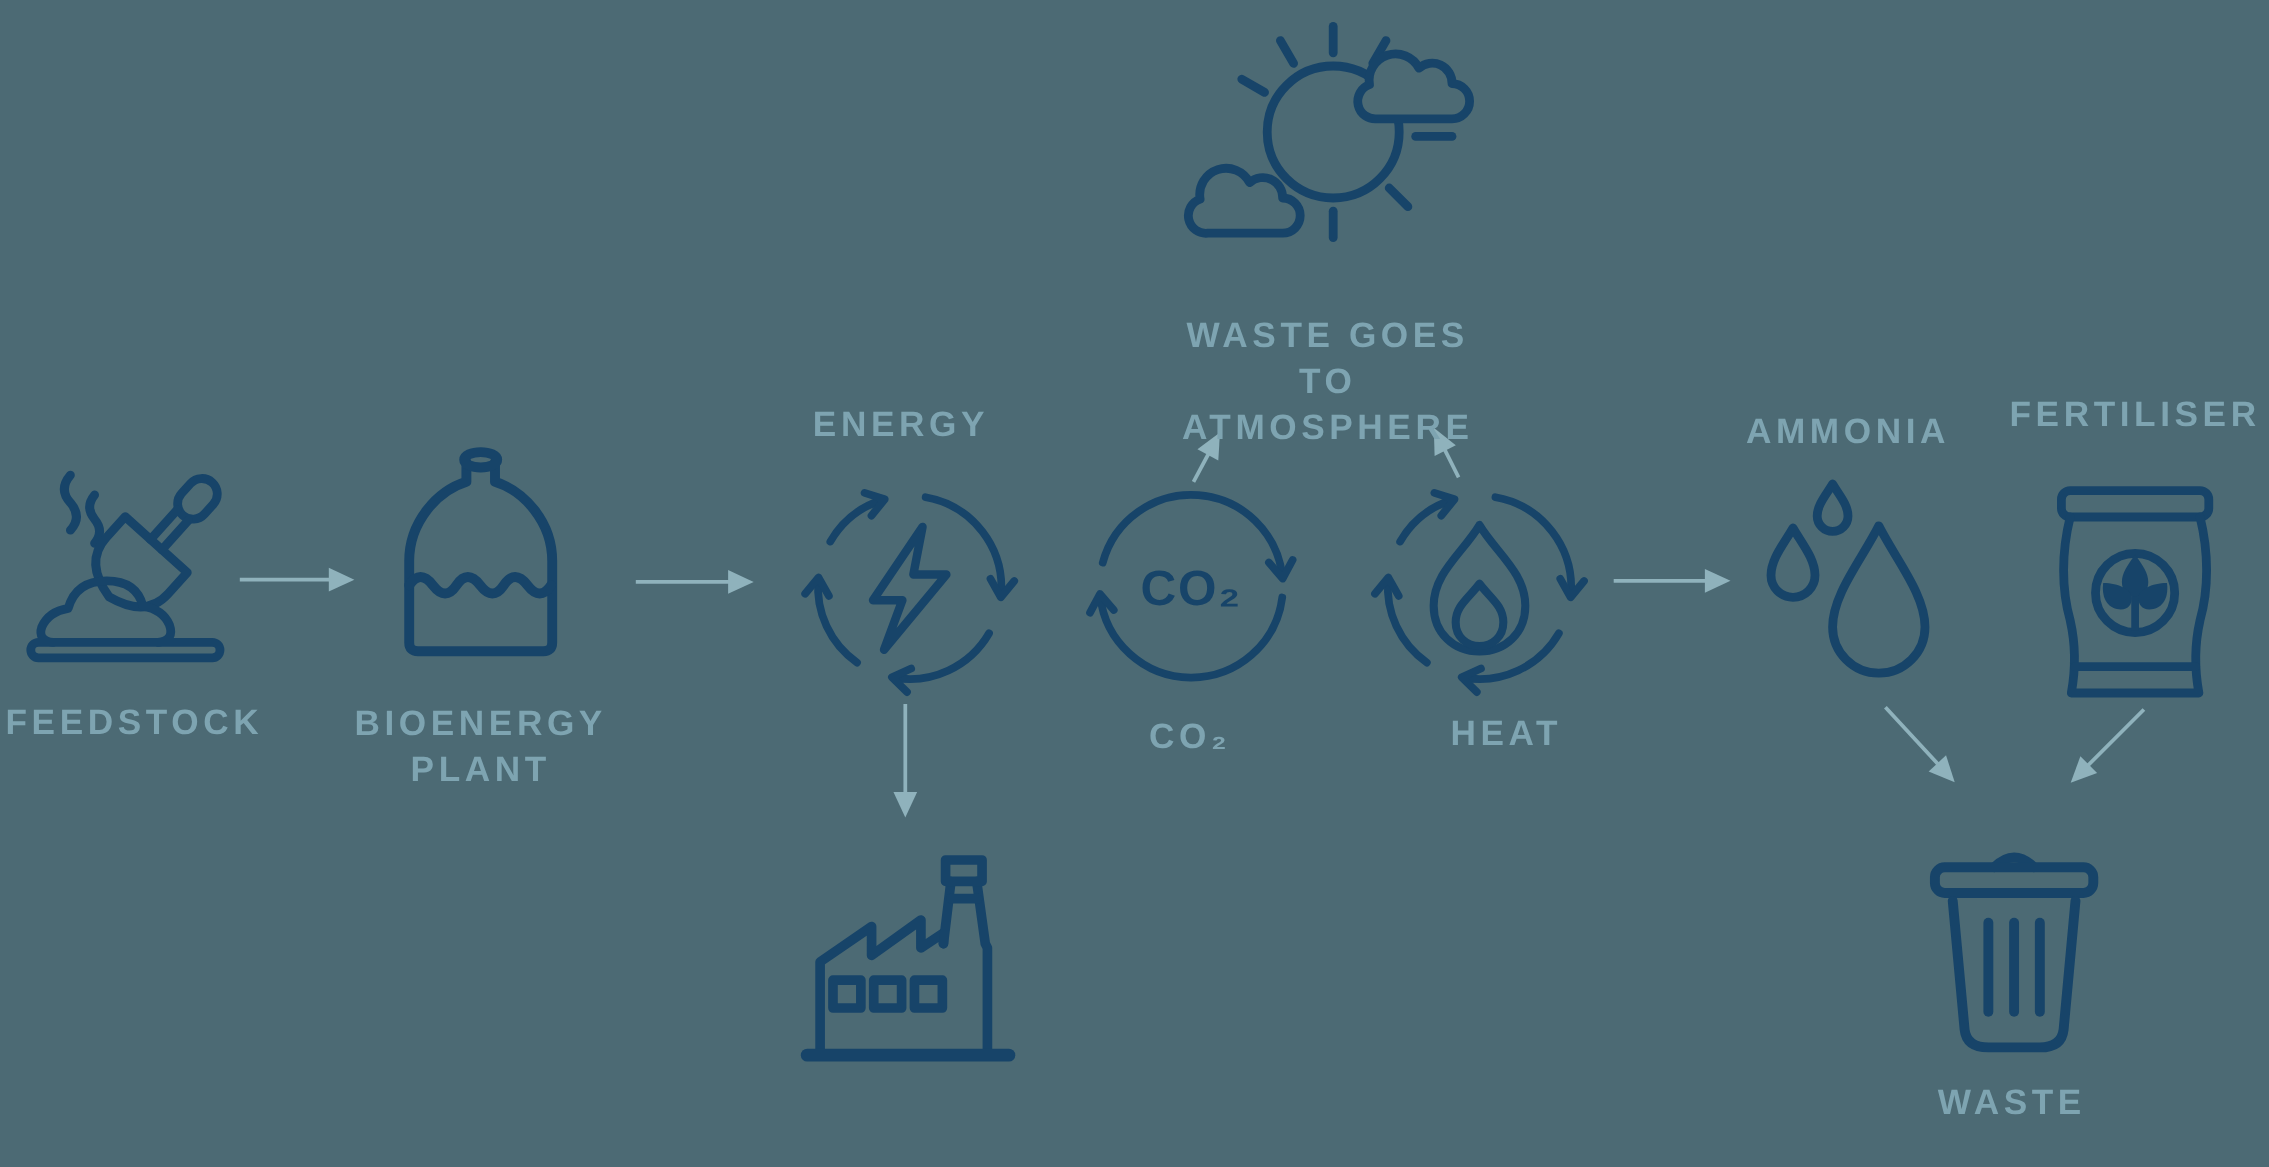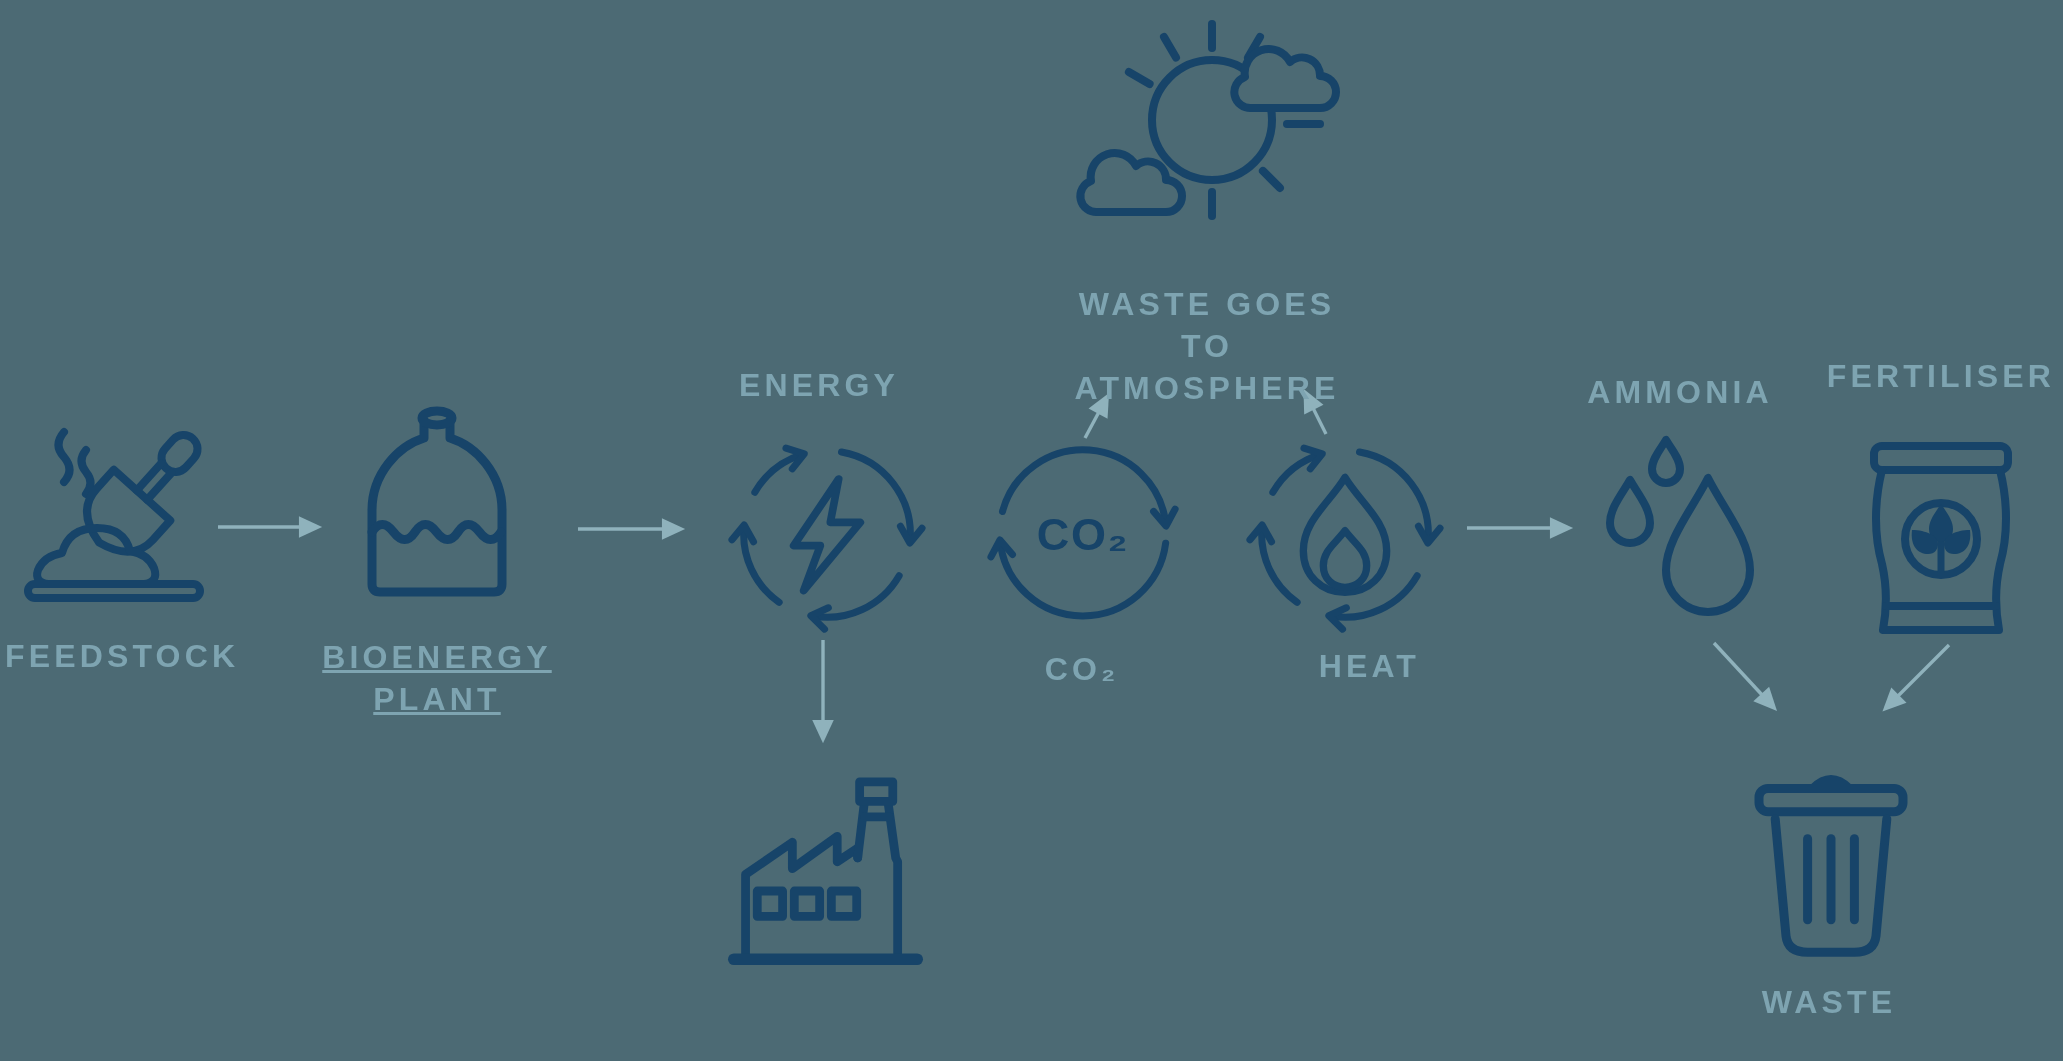--- a/index.html
+++ b/index.html
@@ -68,21 +68,21 @@
   </svg>
   <div class="lbl" style="left:5px;top:635px;width:220px;">FEEDSTOCK</div>
 
   <svg class="icon" style="left:352px;top:404px;" width="170" height="200" viewBox="0 0 170 200">
     <g class="stroke" stroke-width="9">
       <path d="M72,16 V34 C46,42 20,70 20,106 V180 Q20,188 28,188 H142 Q150,188 150,180 V106 C150,70 124,42 98,34 V16"></path>
       <ellipse cx="85" cy="14" rx="15" ry="7"></ellipse>
       <path d="M20,128 q10,-15 21.5,0 t21.5,0 t21.5,0 t21.5,0 t21.5,0 t21.5,0"></path>
     </g>
   </svg>
-  <div class="lbl" style="left:317px;top:636px;width:240px;text-decoration:underline;">BIOENERGY PLANT</div>
+  <div class="lbl" style="left:317px;top:636px;width:240px;">BIOENERGY PLANT</div>
 
   <div class="lbl" style="left:719px;top:364px;width:200px;text-align:center;">ENERGY</div>
   <svg class="icon" style="left:727px;top:434px;" width="200" height="200" viewBox="0 0 120 120">
     <defs>
       <marker id="chevE" viewBox="-14 -14 28 28" markerWidth="28" markerHeight="28" refX="-1" refY="0" orient="auto" markerUnits="userSpaceOnUse">
         <path d="M-9.5,-6.5 L0,0 L-9.5,6.5" fill="none" stroke="#174469" stroke-width="4.2" stroke-linecap="round" stroke-linejoin="round"></path>
       </marker>
     </defs>
     <g class="stroke" stroke-width="4.2">
       <path d="M68.7,10.8 A50,50 0 0 1 109.8,64.4" marker-end="url(#chevE)"></path>

